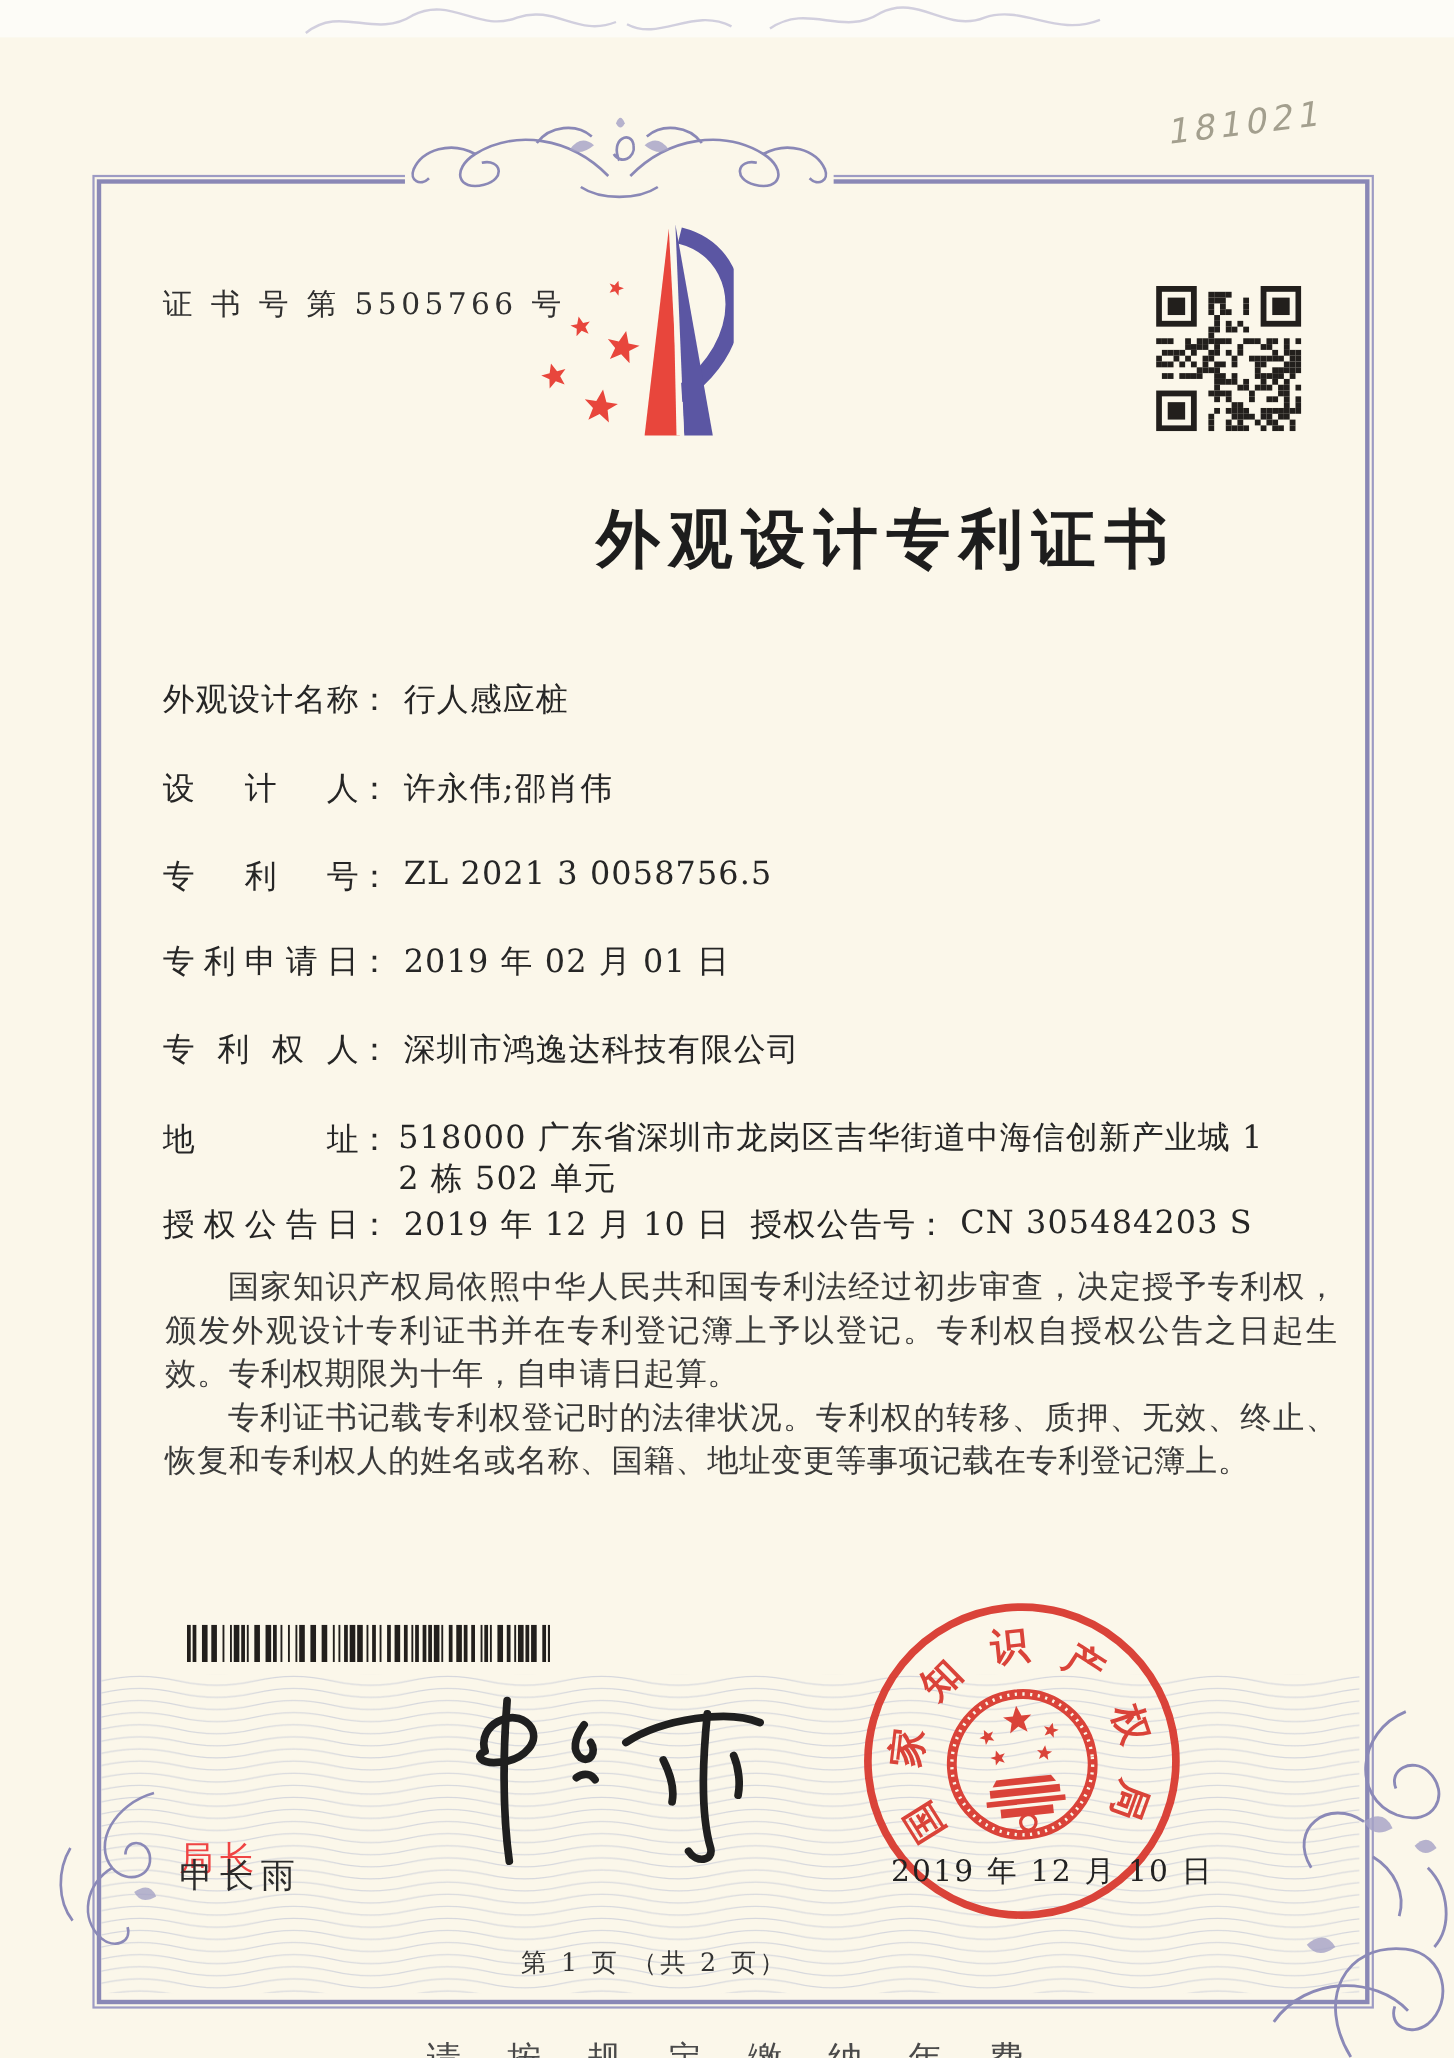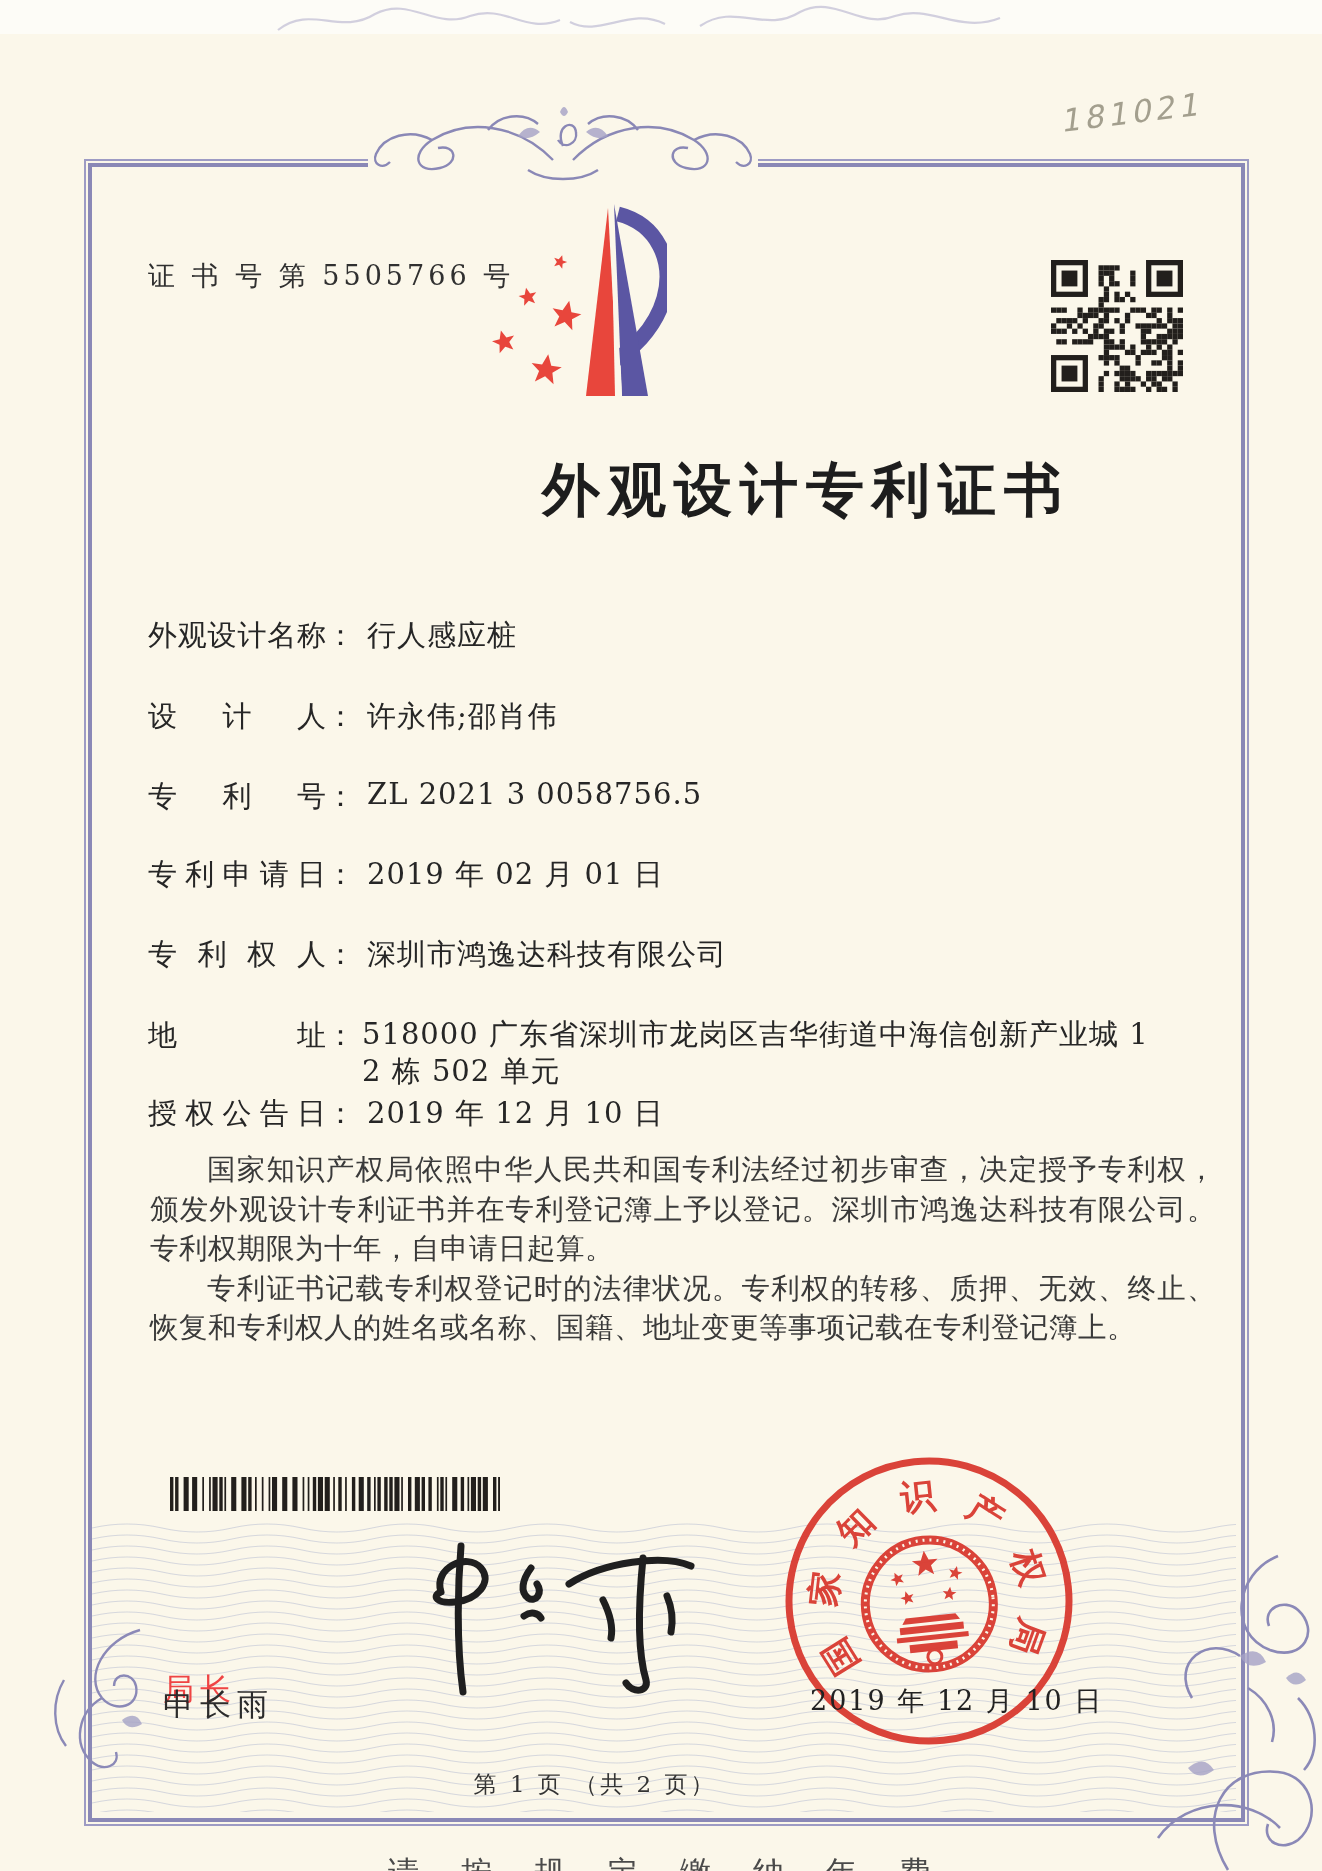--- a/index.html
+++ b/index.html
@@ -338,24 +338,27 @@
   <div class="frow" style="top:935px">
     <span class="flabel">专利权人</span><span class="fcolon">：</span><span class="fvalue">深圳市鸿逸达科技有限公司</span>
   </div>
   <div class="frow" style="top:1016px">
     <span class="flabel">地址</span><span class="fcolon">：</span><span class="addrval"><span>518000 广东省深圳市龙岗区吉华街道中海信创新产业城 1</span><br><span>2 栋 502 单元</span></span>
   </div>
   <div class="frow" style="top:1094px">
     <span>
       <span class="flabel">授权公告日</span><span class="fcolon">：</span><span class="fvalue">2019 年 12 月 10 日</span>
     </span>
+    <span class="grp2">
+      <span class="flabel">授权公告号</span><span class="fcolon">：</span><span class="fvalue">CN 305484203 S</span>
+    </span>
   </div>
 
   <div class="bodytext">
-    <p>国家知识产权局依照中华人民共和国专利法经过初步审查，决定授予专利权，颁发外观设计专利证书并在专利登记簿上予以登记。深圳市鸿逸达科技有限公司。专利权期限为十年，自申请日起算。</p>
+    <p>国家知识产权局依照中华人民共和国专利法经过初步审查，决定授予专利权，颁发外观设计专利证书并在专利登记簿上予以登记。专利权自授权公告之日起生效。专利权期限为十年，自申请日起算。</p>
     <p>专利证书记载专利权登记时的法律状况。专利权的转移、质押、无效、终止、恢复和专利权人的姓名或名称、国籍、地址变更等事项记载在专利登记簿上。</p>
   </div>
 
   <svg class="waves" viewBox="0 0 1144 290" preserveAspectRatio="none">
     <defs>
       <pattern id="wv" width="140" height="11" patternUnits="userSpaceOnUse">
         <path d="M0,6 Q35,-2 70,6 T140,6" fill="none" stroke="#aeb6cf" stroke-width="1.1" opacity=".55"></path>
       </pattern>
     </defs>
     <rect x="0" y="0" width="1144" height="290" fill="url(#wv)"></rect>

